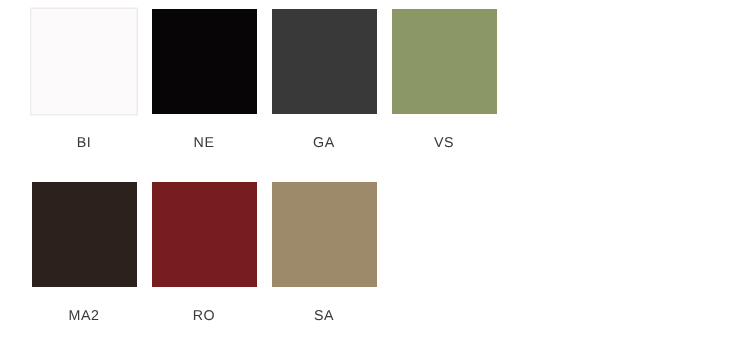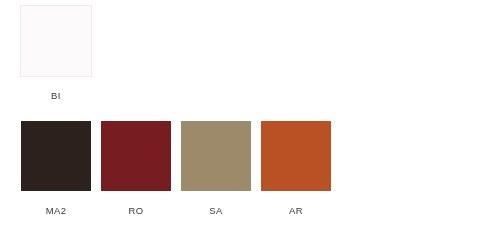--- a/index.html
+++ b/index.html
@@ -61,32 +61,40 @@
 </style>
 </head>
 <body>
 
 <div id="palette-board">
   <div class="swatch-row" id="swatch-row-1">
       <div class="swatch-cell">
         <div class="swatch-chip has-outline" style="background-color: rgb(253, 250, 251);"></div>
         <div class="swatch-label">BI</div>
       </div>
+      <div class="swatch-cell">
+        <div class="swatch-chip" style="background-color: rgb(7, 5, 5);"></div>
+        <div class="swatch-label">NE</div>
+      </div>
+      <div class="swatch-cell">
+        <div class="swatch-chip" style="background-color: rgb(57, 57, 57);"></div>
+        <div class="swatch-label">GA</div>
+      </div>
+      <div class="swatch-cell">
+        <div class="swatch-chip" style="background-color: rgb(139, 152, 102);"></div>
+        <div class="swatch-label">VS</div>
+      </div>
     </div>
   <div class="swatch-row" id="swatch-row-2">
       <div class="swatch-cell">
         <div class="swatch-chip" style="background-color: rgb(44, 33, 28);"></div>
         <div class="swatch-label">MA2</div>
       </div>
       <div class="swatch-cell">
         <div class="swatch-chip" style="background-color: rgb(119, 29, 32);"></div>
         <div class="swatch-label">RO</div>
       </div>
       <div class="swatch-cell">
         <div class="swatch-chip" style="background-color: rgb(156, 138, 107);"></div>
         <div class="swatch-label">SA</div>
       </div>
-      <div class="swatch-cell">
-        <div class="swatch-chip" style="background-color: rgb(185, 81, 37);"></div>
-        <div class="swatch-label">AR</div>
-      </div>
     </div>
 </div>
 
 </body></html>

